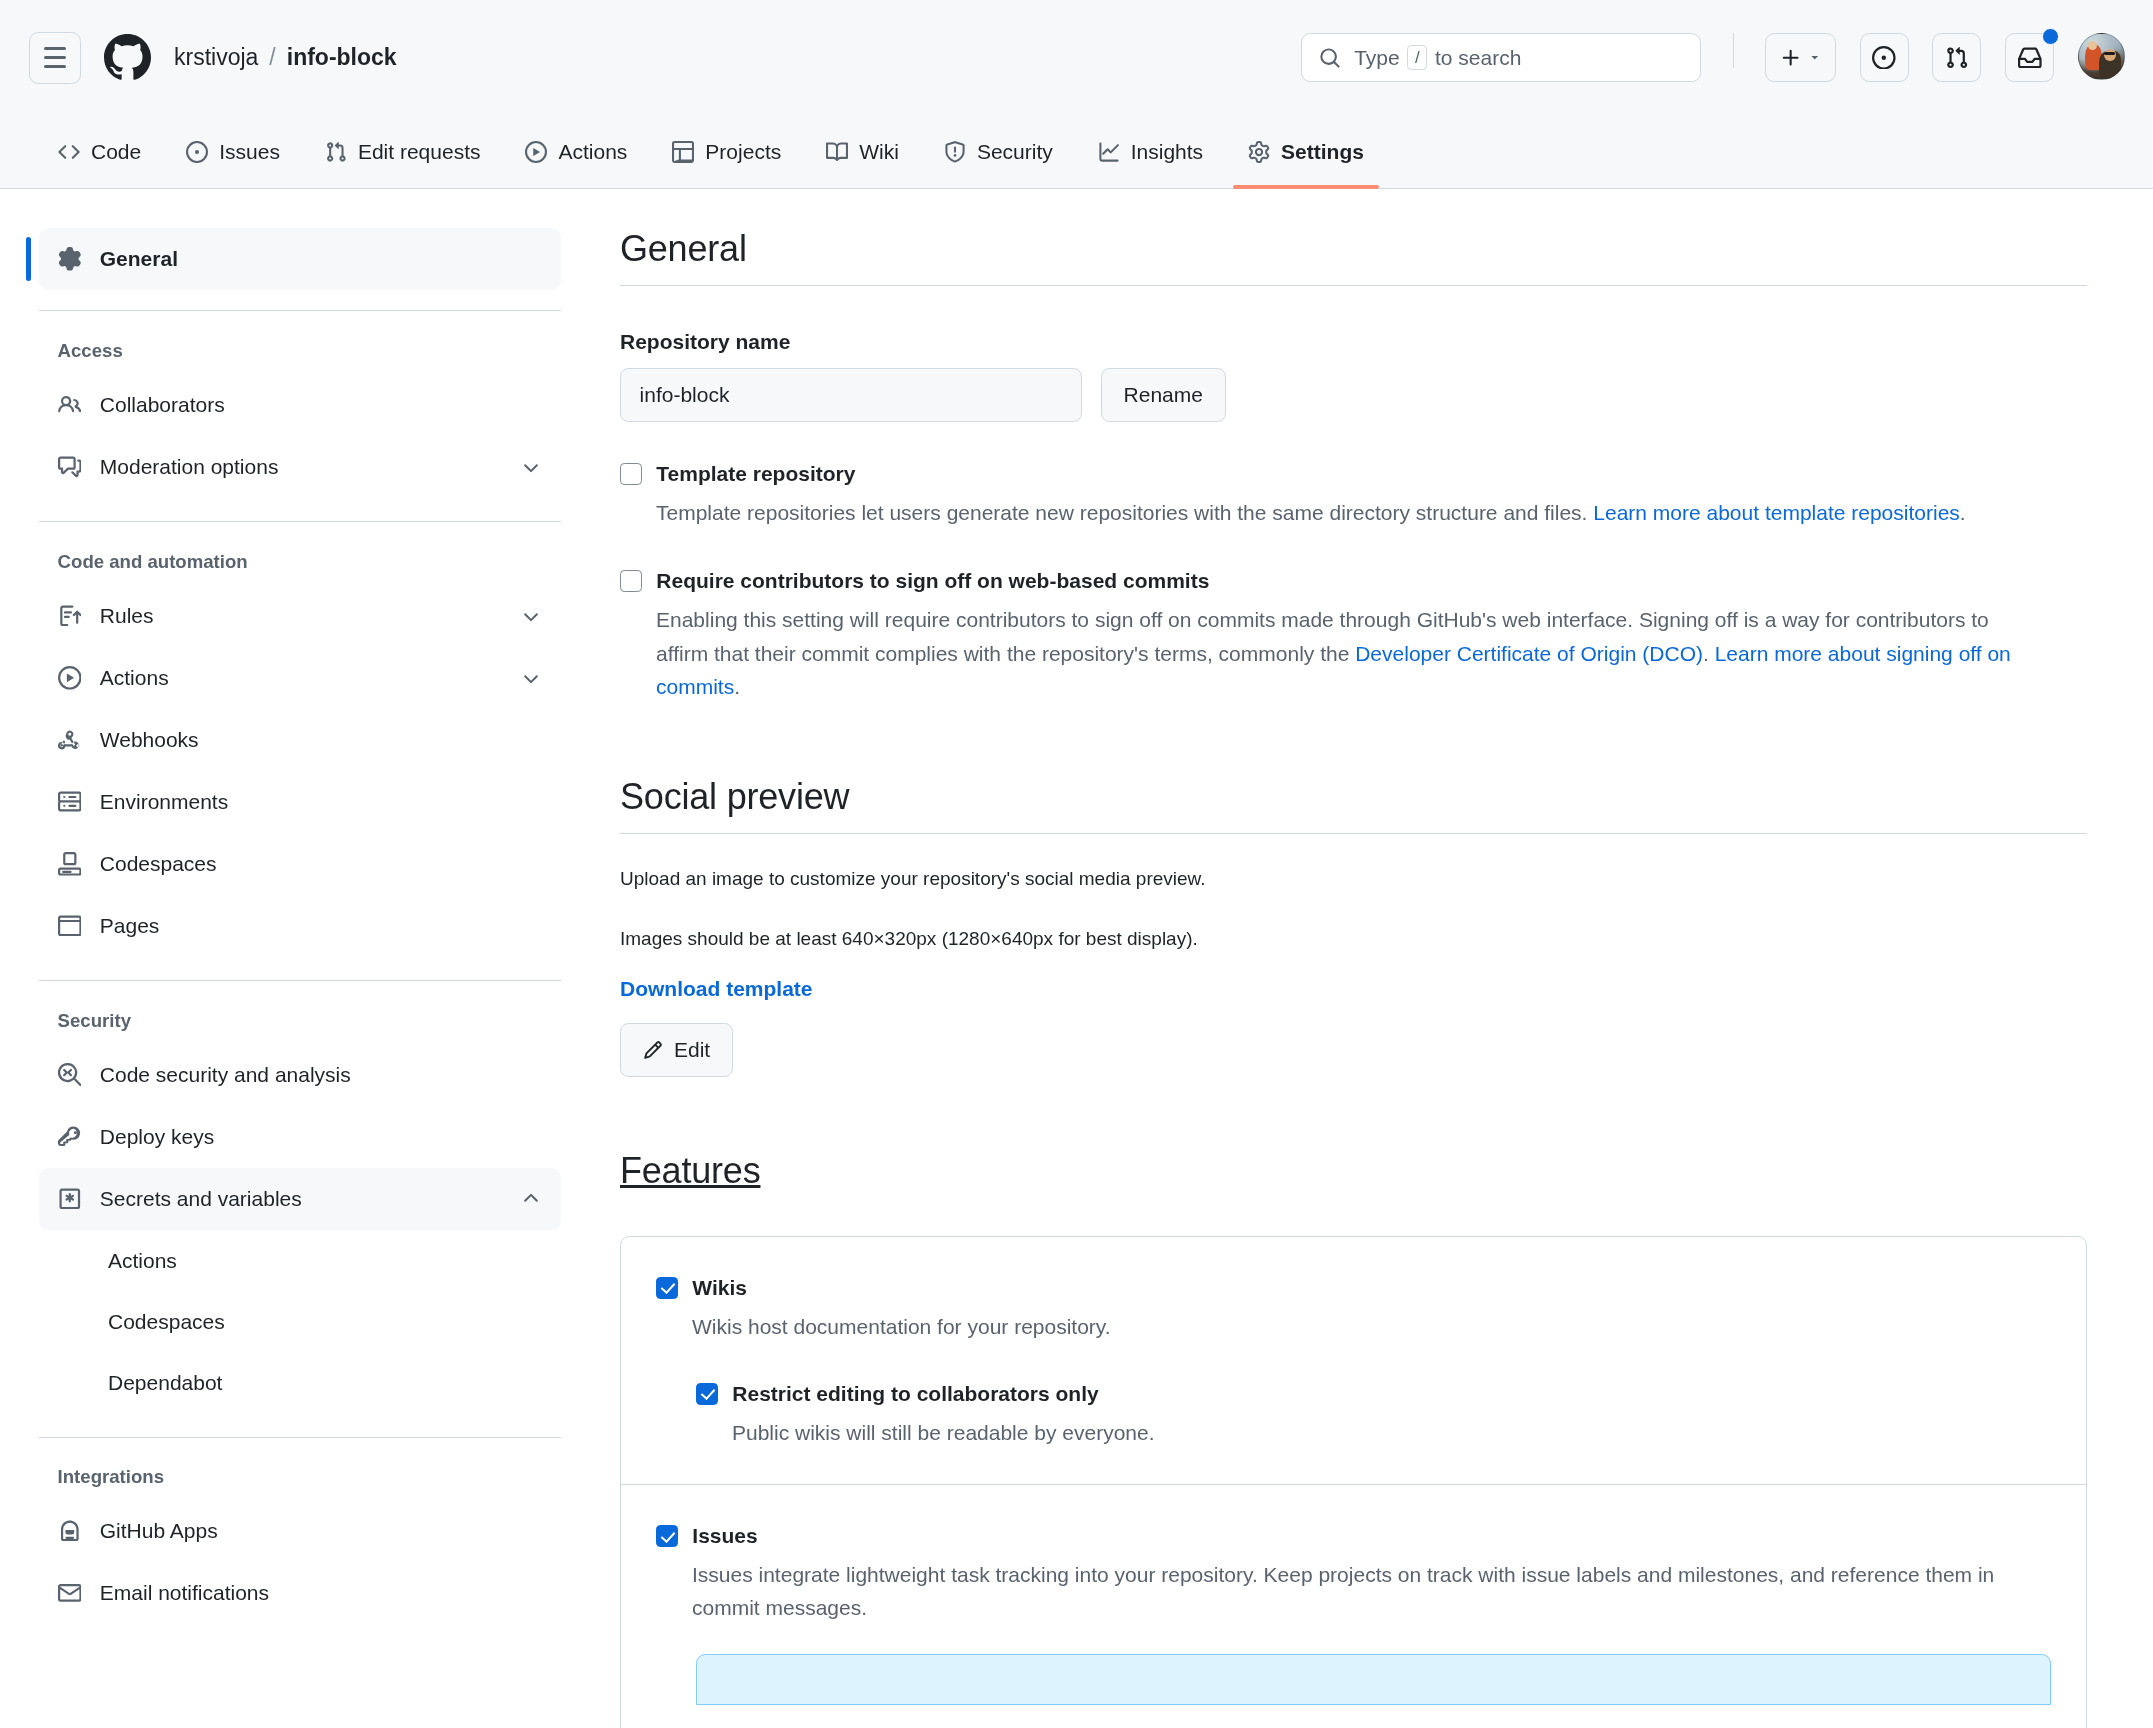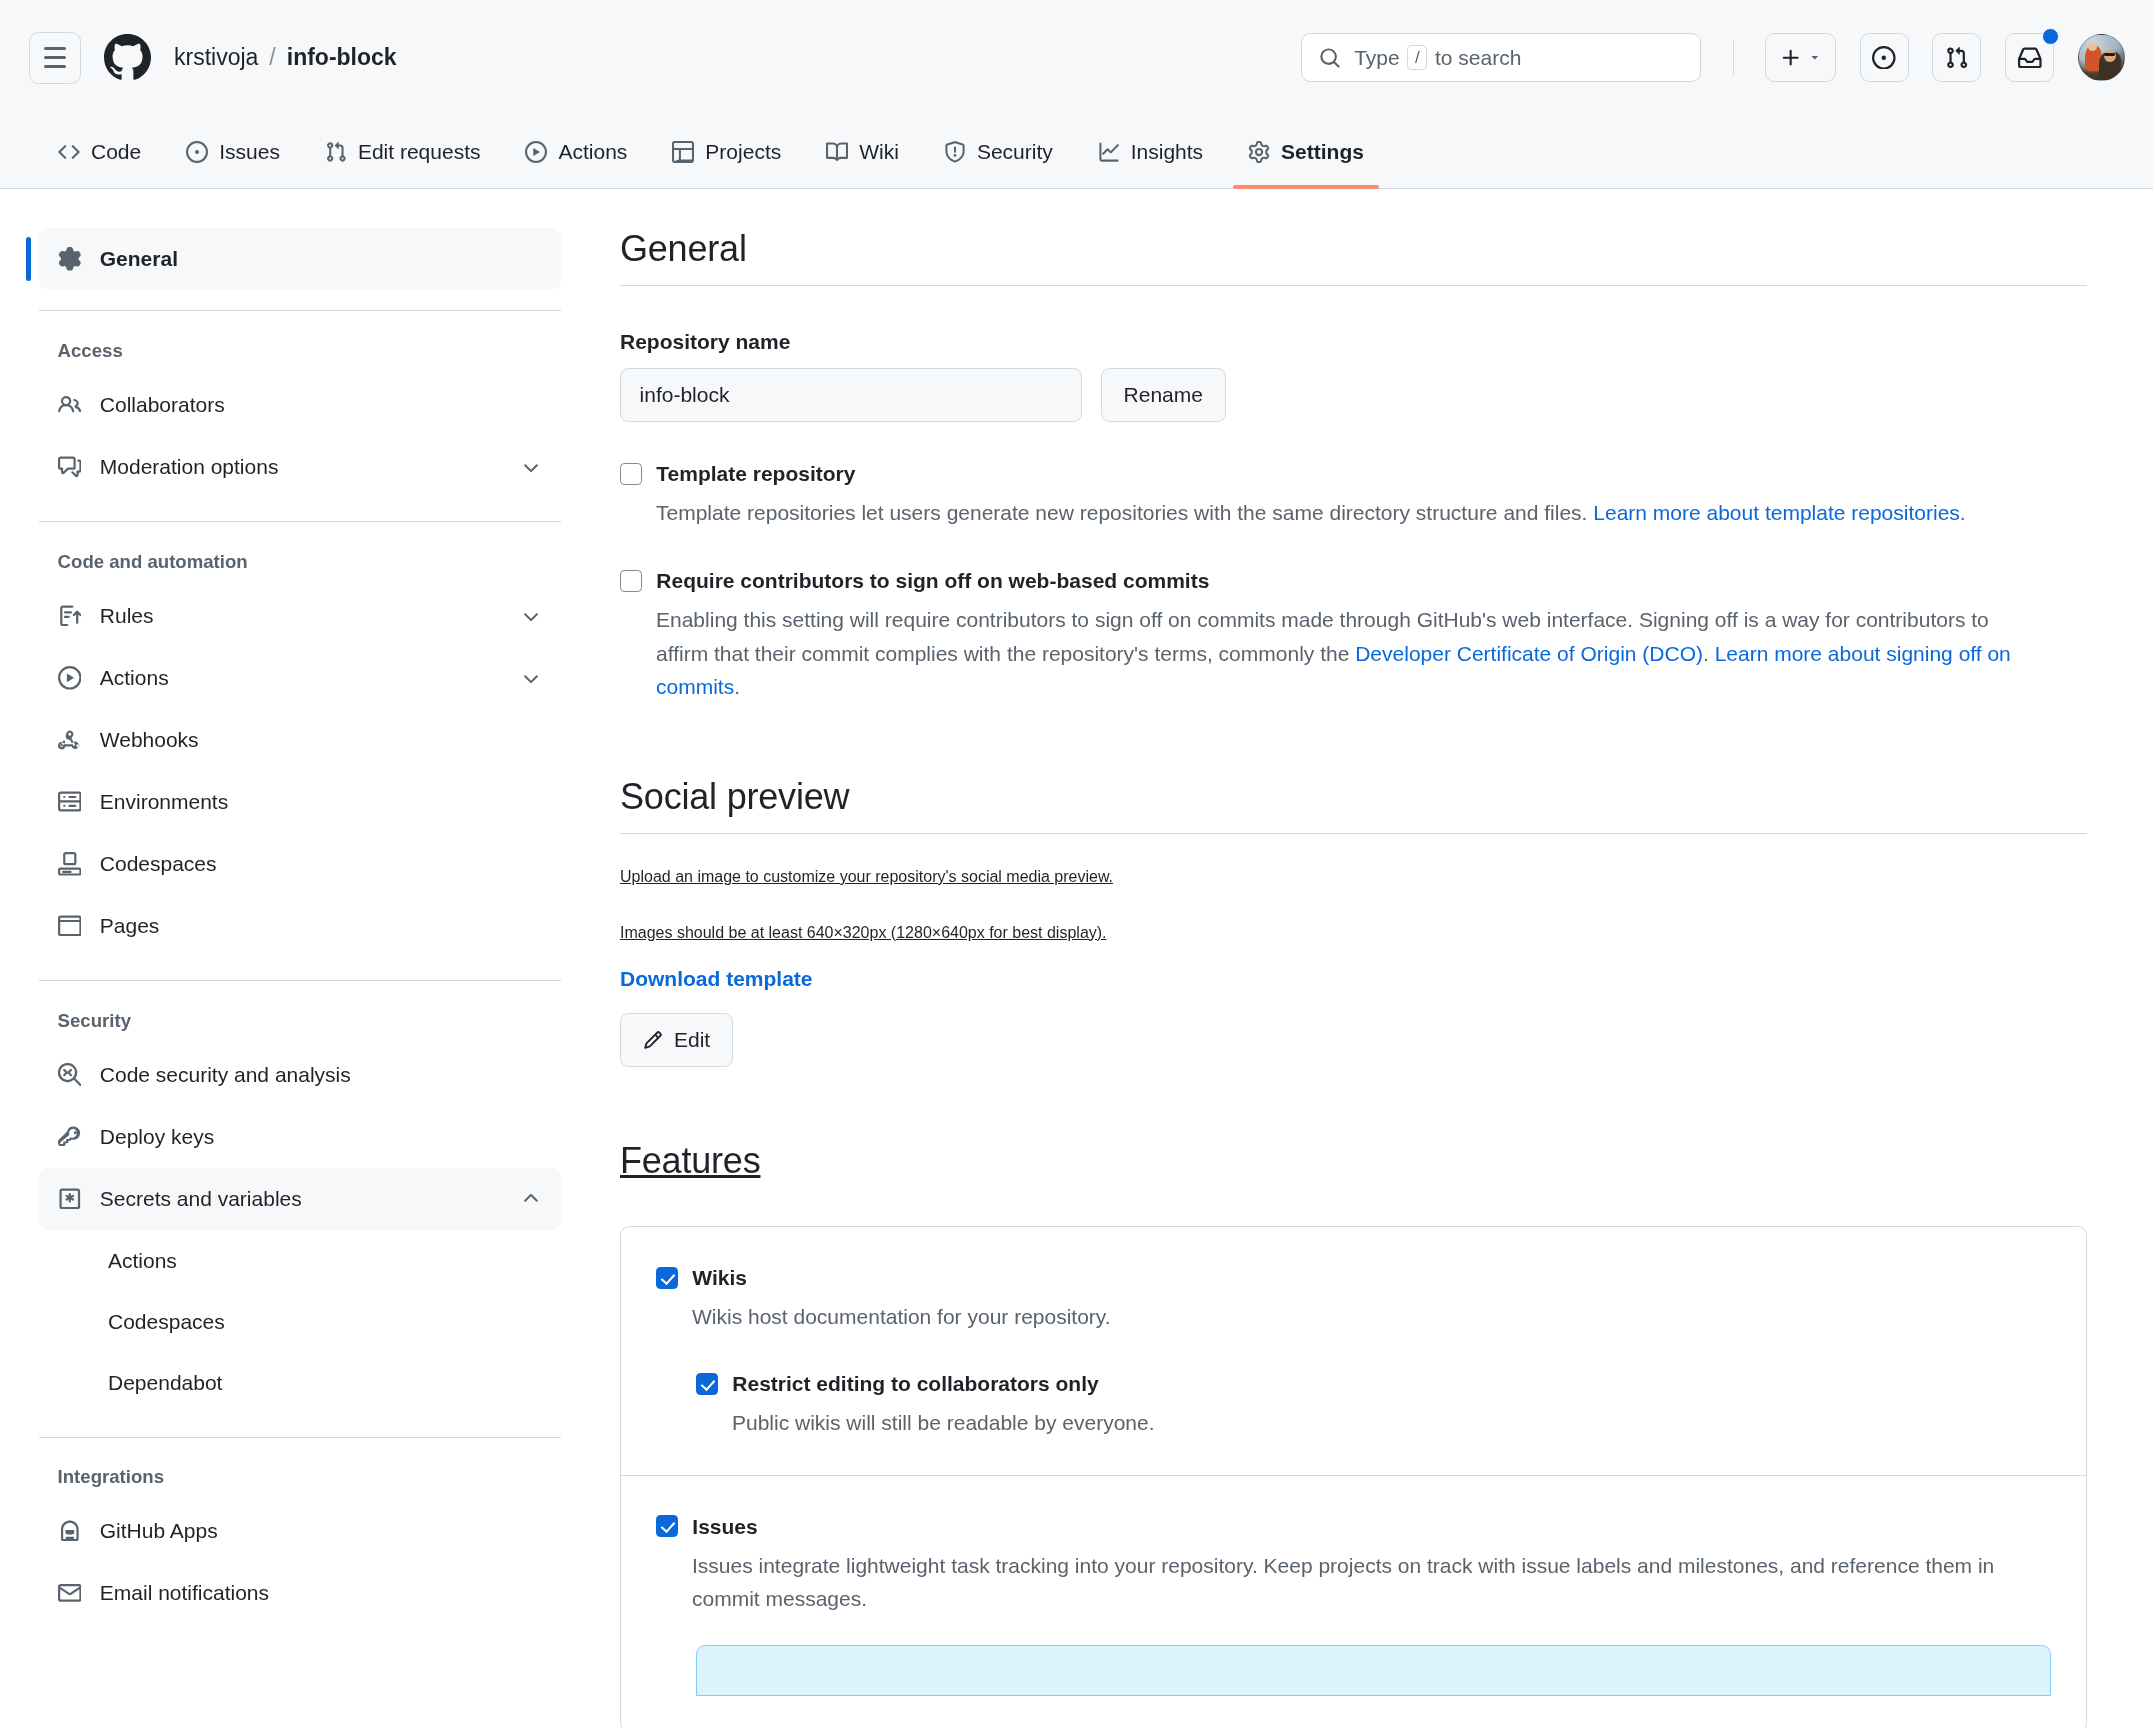--- a/index.html
+++ b/index.html
@@ -42,21 +42,21 @@
     font-size: 23px;
     display: flex; align-items: center; gap: 11px;
     white-space: nowrap;
   }
   .breadcrumb a { color: #1f2328; text-decoration: none; }
   .breadcrumb .sep { color: #878f97; font-weight: 400; }
   .breadcrumb .repo { font-weight: 700; }
 
   .header-right {
     margin-left: auto;
-    display: flex; align-items: center; gap: 12px;
+    display: flex; gap: 12px;
   }
   .search-box {
     width: 400px; height: 49px;
     border: 0.8px solid #d1d9e0;
     border-radius: 9.3px;
     background: #ffffff;
     display: flex; align-items: center;
     padding: 0 17px; gap: 13.5px;
     cursor: text;
   }
@@ -228,21 +228,21 @@
   }
   .check-title { font-size: 21px; font-weight: 700; line-height: 34px; }
   .check-desc {
     font-size: 21px; color: #59636e; line-height: 1.58;
     margin-left: 36px; margin-top: 5px; max-width: 1383px;
   }
   a.lnk { color: #0969da; text-decoration: none; }
   .lnk-u { text-decoration: underline; }
 
   .section-gap { height: 73px; }
-  .para { font-size: 16px; line-height: 1.6; margin-top: 30px; text-decoration: underline; }
+  .para { font-size: 19px; line-height: 1.6; margin-top: 30px; }
   .dl-link { display:inline-block; font-size: 21px; font-weight: 700; color:#0969da; text-decoration:none; margin-top: 22px; }
 
   .feature-card {
     border: 0.8px solid #d1d9e0; border-radius: 9.3px;
     margin-top: 29px; overflow: hidden;
   }
   .feature-row { padding: 34px 35px 35px 35px; }
   .feature-row + .feature-row { border-top: 0.8px solid #d1d9e0; }
   .nested { margin-left: 40px; margin-top: 34px; }
   .info-banner {

